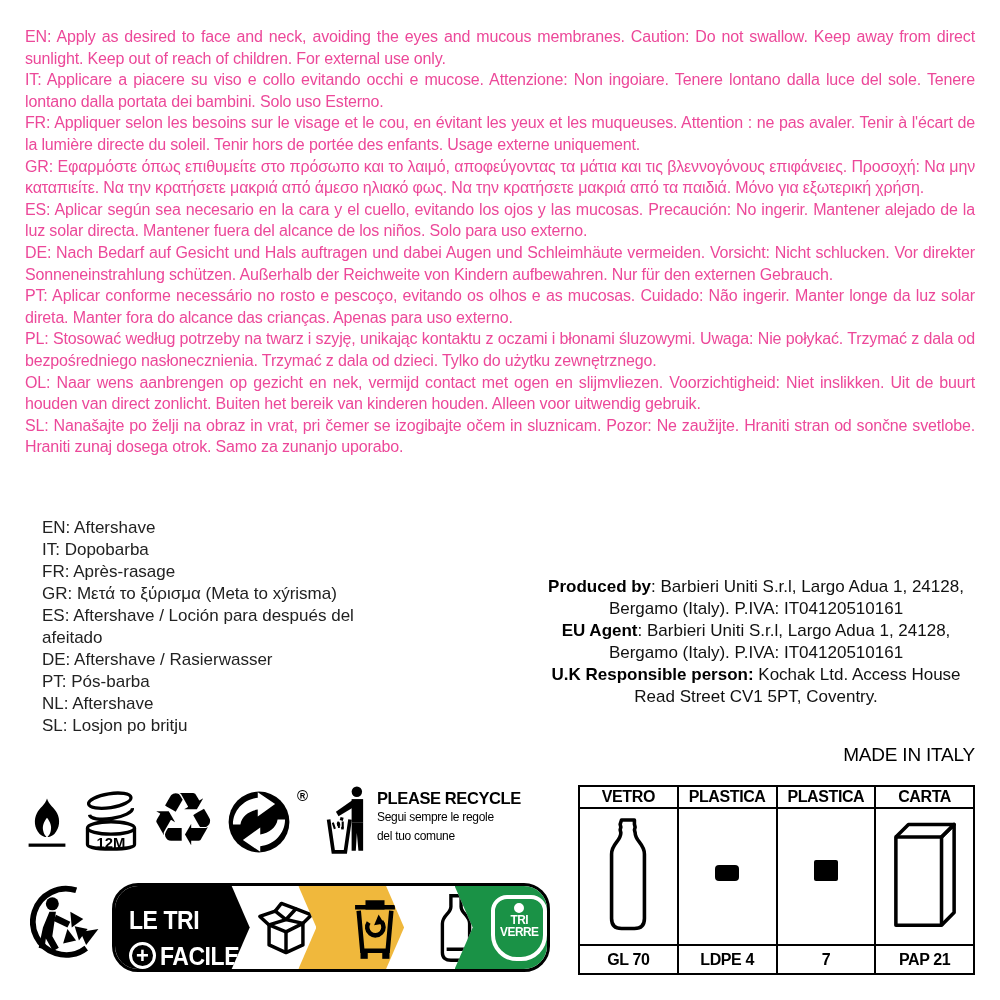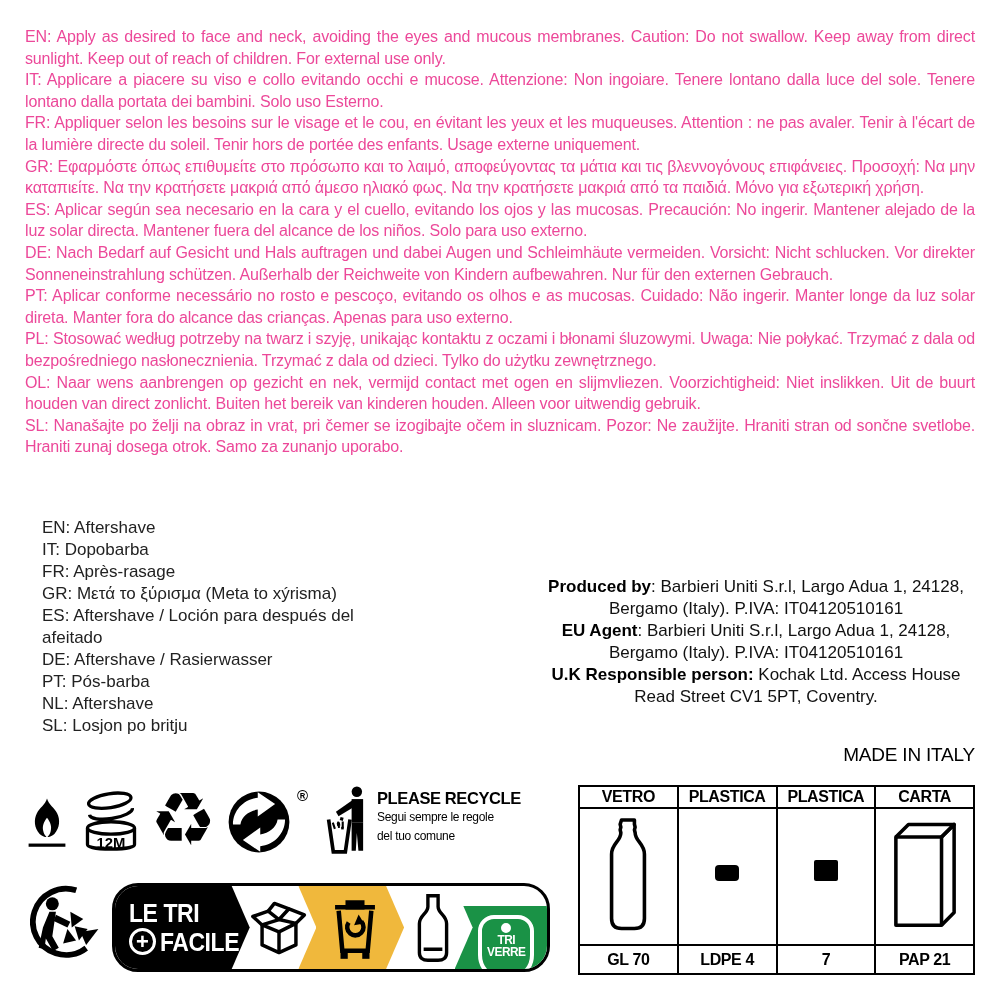--- a/index.html
+++ b/index.html
@@ -42,27 +42,27 @@
   .reg-mark { position:absolute; right:0; top:-4px; font-size:15px; font-weight:bold; color:#000; }
   .recycle-note { position:absolute; left:377px; top:789px; color:#000; }
   .recycle-note .title { font-weight:bold; font-size:16.5px; letter-spacing:-0.4px; line-height:19px; }
   .recycle-note .sub { font-size:12px; line-height:18.5px; letter-spacing:-0.3px; }
   
   .banner {
     position:absolute; left:112px; top:883px; width:438px; height:89px;
     border:3px solid #000; border-radius:26px; overflow:hidden;
     display:flex; background:#fff;
   }
-  .seg { height:100%; position:relative; display:flex; align-items:center; justify-content:center; }
+  .seg { height:100%; position:relative; display:flex; align-items:center; justify-content:flex-end;gap:7px; }
   .seg-point { clip-path:polygon(0 0, calc(100% - 18px) 0, 100% 50%, calc(100% - 18px) 100%, 0 100%); }
   .seg-black { width:140px; background:#000; z-index:5; flex-direction:column; align-items:flex-start; padding-left:14px; }
   .seg-box    { width:88px;  background:#fff; z-index:4; margin-left:-18px; padding-left:10px; }
   .seg-bin    { width:110px; z-index:3; margin-left:-18px; padding-left:8px; }
   .seg-bottle { width:90px;  background:#fff; z-index:2; margin-left:-18px; padding-left:8px; }
-  .seg-glass  { width:96px;  z-index:1; margin-left:-18px; padding-left:10px;margin-top:20px; }
+  .seg-glass  { width:96px;  z-index:1; margin-left:-18px; padding-left:10px; }
   .letri { color:#fff; font-weight:bold; font-size:25px; letter-spacing:-0.5px; transform:scaleX(0.92); transform-origin:left; line-height:26px; }
   .facile-row { display:flex; align-items:center; gap:4px; margin-top:2px; }
   .plus-circle {
     width:27px; height:27px; border-radius:50%; background:#000; border:3.5px solid #fff;
     color:#fff; font-weight:bold; font-size:22px; line-height:20px;
     display:flex; align-items:center; justify-content:center; flex:0 0 auto;
   }
   .tri-verre {
     width:56px; height:66px; border:4px solid #fff; border-radius:16px 16px 26px 26px;
     display:flex; flex-direction:column; align-items:center; justify-content:flex-start;

